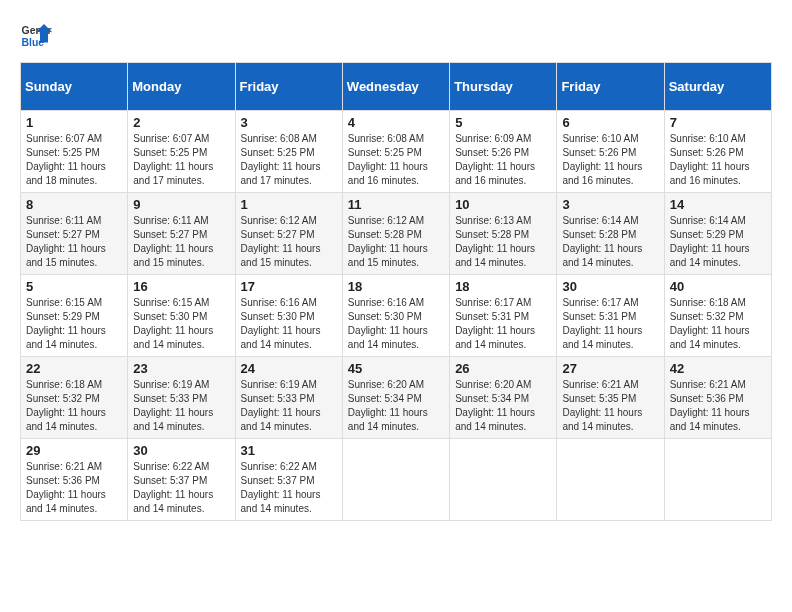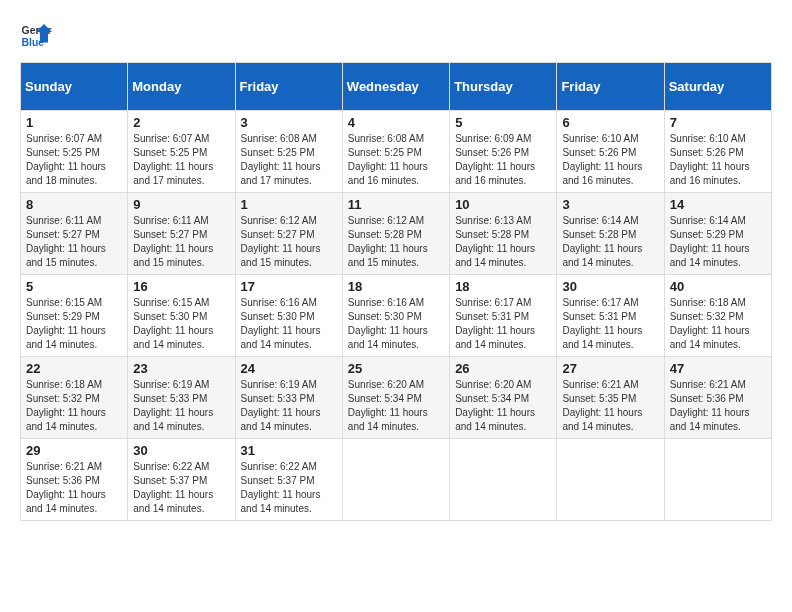--- a/index.html
+++ b/index.html
@@ -298,21 +298,21 @@
       </td>
         <td>
         <span class="day-number">24</span>
         <div class="day-info">
           Sunrise: 6:19 AM<br>
           Sunset: 5:33 PM<br>
           Daylight: 11 hours<br>and 14 minutes.
         </div>
       </td>
         <td>
-        <span class="day-number">25</span>
+        <span class="day-number">45</span>
         <div class="day-info">
           Sunrise: 6:20 AM<br>
           Sunset: 5:34 PM<br>
           Daylight: 11 hours<br>and 14 minutes.
         </div>
       </td>
         <td>
         <span class="day-number">26</span>
         <div class="day-info">
           Sunrise: 6:20 AM<br>
@@ -322,21 +322,21 @@
       </td>
         <td>
         <span class="day-number">27</span>
         <div class="day-info">
           Sunrise: 6:21 AM<br>
           Sunset: 5:35 PM<br>
           Daylight: 11 hours<br>and 14 minutes.
         </div>
       </td>
         <td>
-        <span class="day-number">47</span>
+        <span class="day-number">42</span>
         <div class="day-info">
           Sunrise: 6:21 AM<br>
           Sunset: 5:36 PM<br>
           Daylight: 11 hours<br>and 14 minutes.
         </div>
       </td>
       </tr>
       <tr>
         <td>
         <span class="day-number">29</span>

